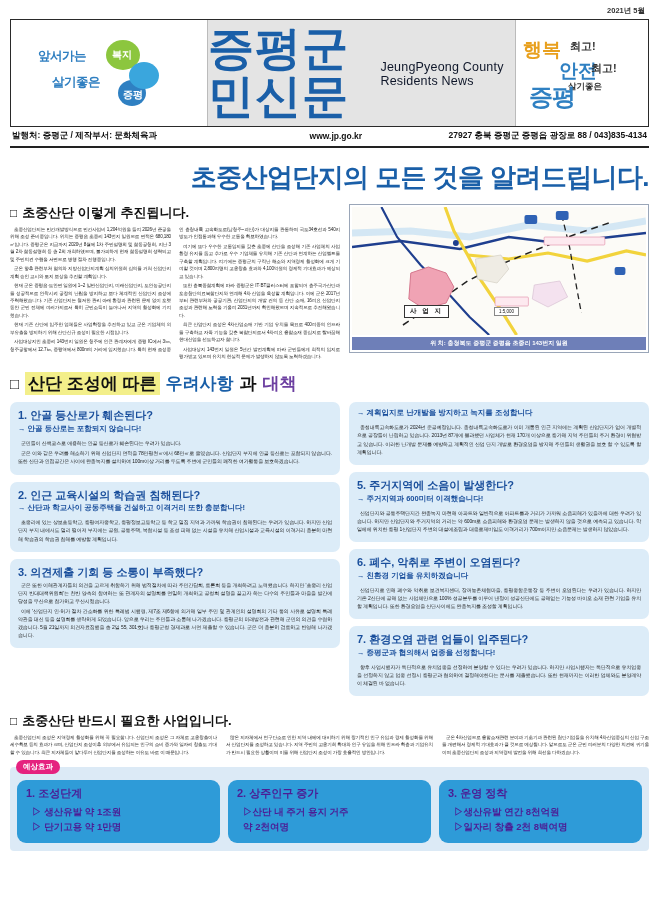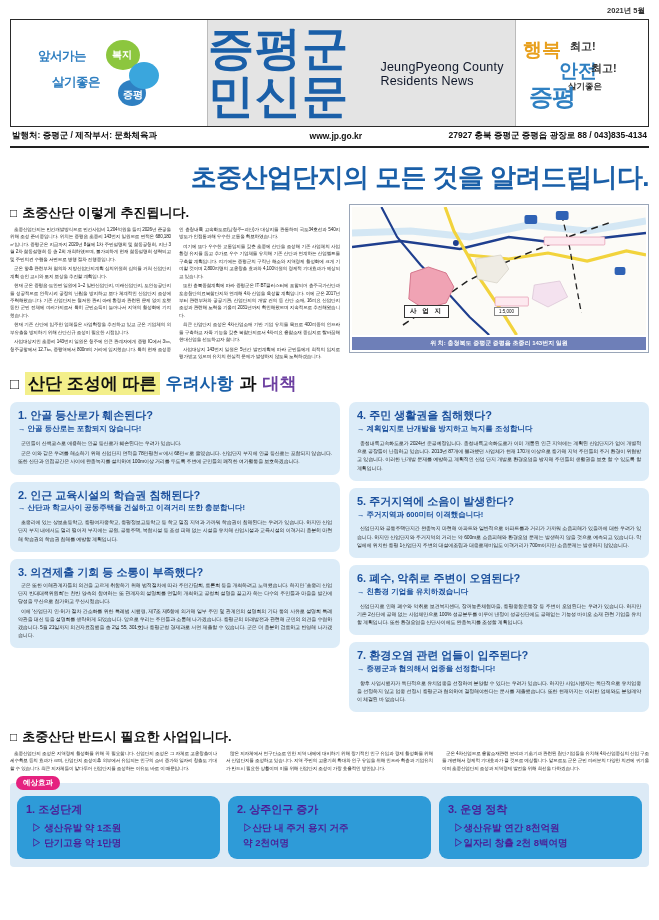--- a/index.html
+++ b/index.html
@@ -223,21 +223,20 @@
         <div class="qa-body">
           <p>군은 또한 이해관계자들의 의견을 고르게 취합하기 위해 법적절차에 따라 주민간담회, 토론회 등을 개최하려고 노력했습니다. 하지만 '초중리 산업단지 반대대책위원회'는 찬반 양측의 참여하는 또 관계자의 설명회를 면밀히 개최하고 공청회 설명을 끝고자 하는 다수의 주민들과 마을을 발간에 당성을 무산으로 참가하고 무산시켰습니다.</p>
           <p>이에 '산업단지 인·허가 절차 간소화를 위한 특례법 시행령, 제7조 제6항에 의거해 일부 주민 및 관계인의 설명회의 기타 동의 사유로 설명회 특례 약관을 대신 등을 설명회를 생략하게 되었습니다. 앞으로 우리는 주민들과 소통해 나가겠습니다. 증평군의 미래발전과 관련해 군민의 의견을 수렴하겠습니다. 5월 21일까지 의견자료집행을 총 2일 55, 301호)나 증평군청 경제과로 서면 제출할 수 있습니다. 군은 더 충분히 검토하고 반영해 나가겠습니다.</p>
         </div>
       </div>
 
     </div>
     <div class="col-r">
 
       <div class="qa">
-        <div class="qa-q">4. 주민 생활권을 침해했다?</div>
         <div class="qa-a">→ 계획입지로 난개발을 방지하고 녹지를 조성합니다</div>
         <div class="qa-body">
           <p>충청내륙고속화도로가 2024년 준공예정입니다. 충청내륙고속화도로가 이미 개통된 인근 지역에는 계획된 산업단지가 없어 개별적으로 공장들이 난립하고 있습니다. 2013년 87개에 불과했던 사업체가 현재 170개 이상으로 증가해 지역 주민들의 주거 환경이 위협받고 있습니다. 이러한 난개발 문제를 예방하고 계획적인 산업 단지 개발로 환경오염을 방지해 주민들의 생활권을 보호 할 수 있도록 할 계획입니다.</p>
         </div>
       </div>
 
       <div class="qa">
         <div class="qa-q">5. 주거지역에 소음이 발생한다?</div>
         <div class="qa-a">→ 주거지역과 600미터 이격했습니다!</div>
         <div class="qa-body">

